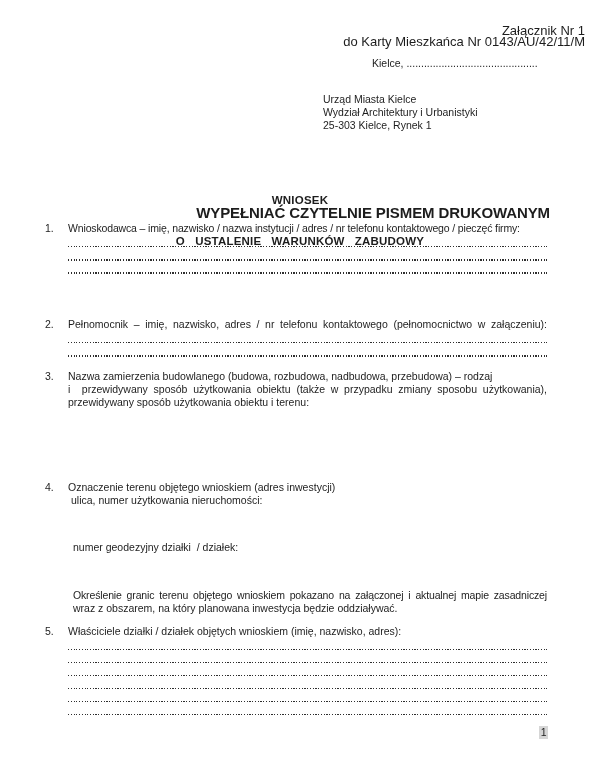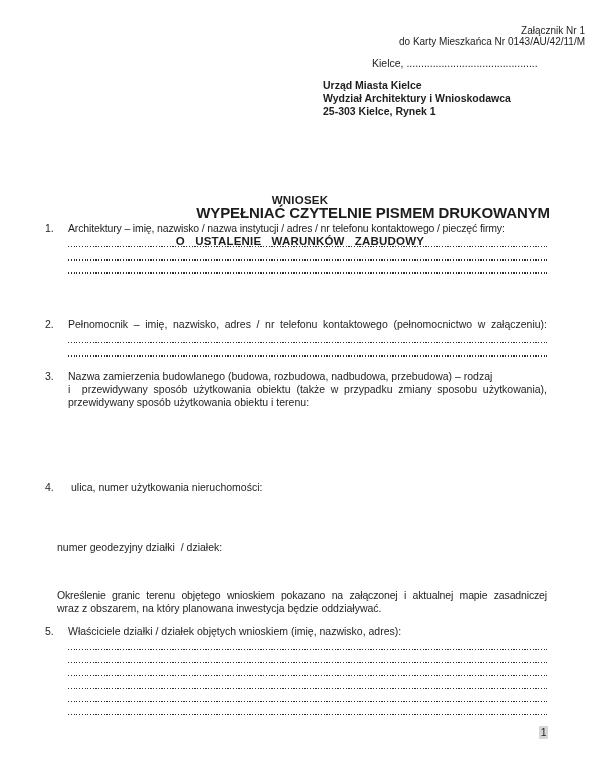--- a/index.html
+++ b/index.html
@@ -8,24 +8,24 @@
     width: 600px; height: 776px; position: relative; overflow: hidden;
     font-family: "Liberation Sans", sans-serif;
     color: #1d1d1d;
     font-size: 10.5px;
     line-height: 13.2px;
   }
   .abs { position: absolute; }
 
   .attachment {
     top: 25px; right: 15px; text-align: right;
-    font-size: 10px; line-height: 11px;
+    font-size: 13px; line-height: 11px;
   }
   .city-date { top: 57px; left: 372px; white-space: pre; }
-  .office { top: 79px; left: 323px; font-weight: bold; line-height: 13.2px; }
+  .office { top: 93px; left: 323px; font-weight: normal; line-height: 13.2px; }
 
   .title-block {
     top: 166px; left: 0; width: 600px; text-align: center;
     font-weight: bold; font-size: 11.5px; line-height: 13.8px;
     white-space: pre; letter-spacing: 0.2px;
   }
   .instruction {
     top: 206px; right: 50px; font-weight: bold; font-size: 15px;
     letter-spacing: -0.1px;
   }
@@ -42,54 +42,54 @@
   .blanks { margin-left: 23px; }
   .dotline { position: relative; height: 13.2px; }
   .dotline::after {
     content: ""; position: absolute; left: 0; right: 0; bottom: 1px; height: 1.4px;
     background-image: repeating-linear-gradient(to right,
       #2e2e2e 0, #2e2e2e 1.1px, transparent 1.1px, transparent 2.75px);
   }
   .item5 .dotline { height: 13px; }
 
   .indent2 { padding-left: 3px; }
-  .sub { margin-left: 12px; }
+  .sub { margin-left: 28px; }
 
   .page-number {
     top: 726px; right: 52px;
     background: #d6d6d6; padding: 0 1.5px;
   }
 </style>
 </head>
 <body>
 
 <div class="abs attachment">
   <div>Załącznik Nr 1</div>
   <div>do Karty Mieszkańca Nr 0143/AU/42/11/M</div>
 </div>
 
 <div class="abs city-date">Kielce, .............................................</div>
 
 <div class="abs office">
   <div>Urząd Miasta Kielce</div>
-  <div>Wydział Architektury i Wnioskodawca</div>
+  <div>Wydział Architektury i Urbanistyki</div>
   <div>25-303 Kielce, Rynek 1</div>
 </div>
 
 <div class="abs title-block">
   <div>WNIOSEK</div>
   <div>O   USTALENIE   WARUNKÓW   ZABUDOWY</div>
 </div>
 
 <div class="abs instruction">WYPEŁNIAĆ CZYTELNIE PISMEM DRUKOWANYM</div>
 
 <div class="abs content" style="top:222px">
   <div class="row">
     <span class="num">1.</span>
-    <span class="label nowrap tight">Architektury – imię, nazwisko / nazwa instytucji / adres / nr telefonu kontaktowego / pieczęć firmy:</span>
+    <span class="label nowrap tight">Wnioskodawca – imię, nazwisko / nazwa instytucji / adres / nr telefonu kontaktowego / pieczęć firmy:</span>
   </div>
   <div class="blanks">
     <div class="dotline"></div>
     <div class="dotline"></div>
     <div class="dotline"></div>
   </div>
 </div>
 
 <div class="abs content" style="top:318px">
   <div class="row">
@@ -110,20 +110,21 @@
       <div class="keep-ws jline">i  przewidywany sposób użytkowania obiektu (także w przypadku zmiany sposobu użytkowania),</div>
       <div>przewidywany sposób użytkowania obiektu i terenu:</div>
     </span>
   </div>
 </div>
 
 <div class="abs content" style="top:481px">
   <div class="row">
     <span class="num">4.</span>
     <span class="label">
+      <div>Oznaczenie terenu objętego wnioskiem (adres inwestycji)</div>
       <div class="indent2">ulica, numer użytkowania nieruchomości:</div>
     </span>
   </div>
 </div>
 
 <div class="abs content" style="top:541px">
   <div class="sub keep-ws">numer geodezyjny działki  / działek:</div>
 </div>
 
 <div class="abs content" style="top:589px">

